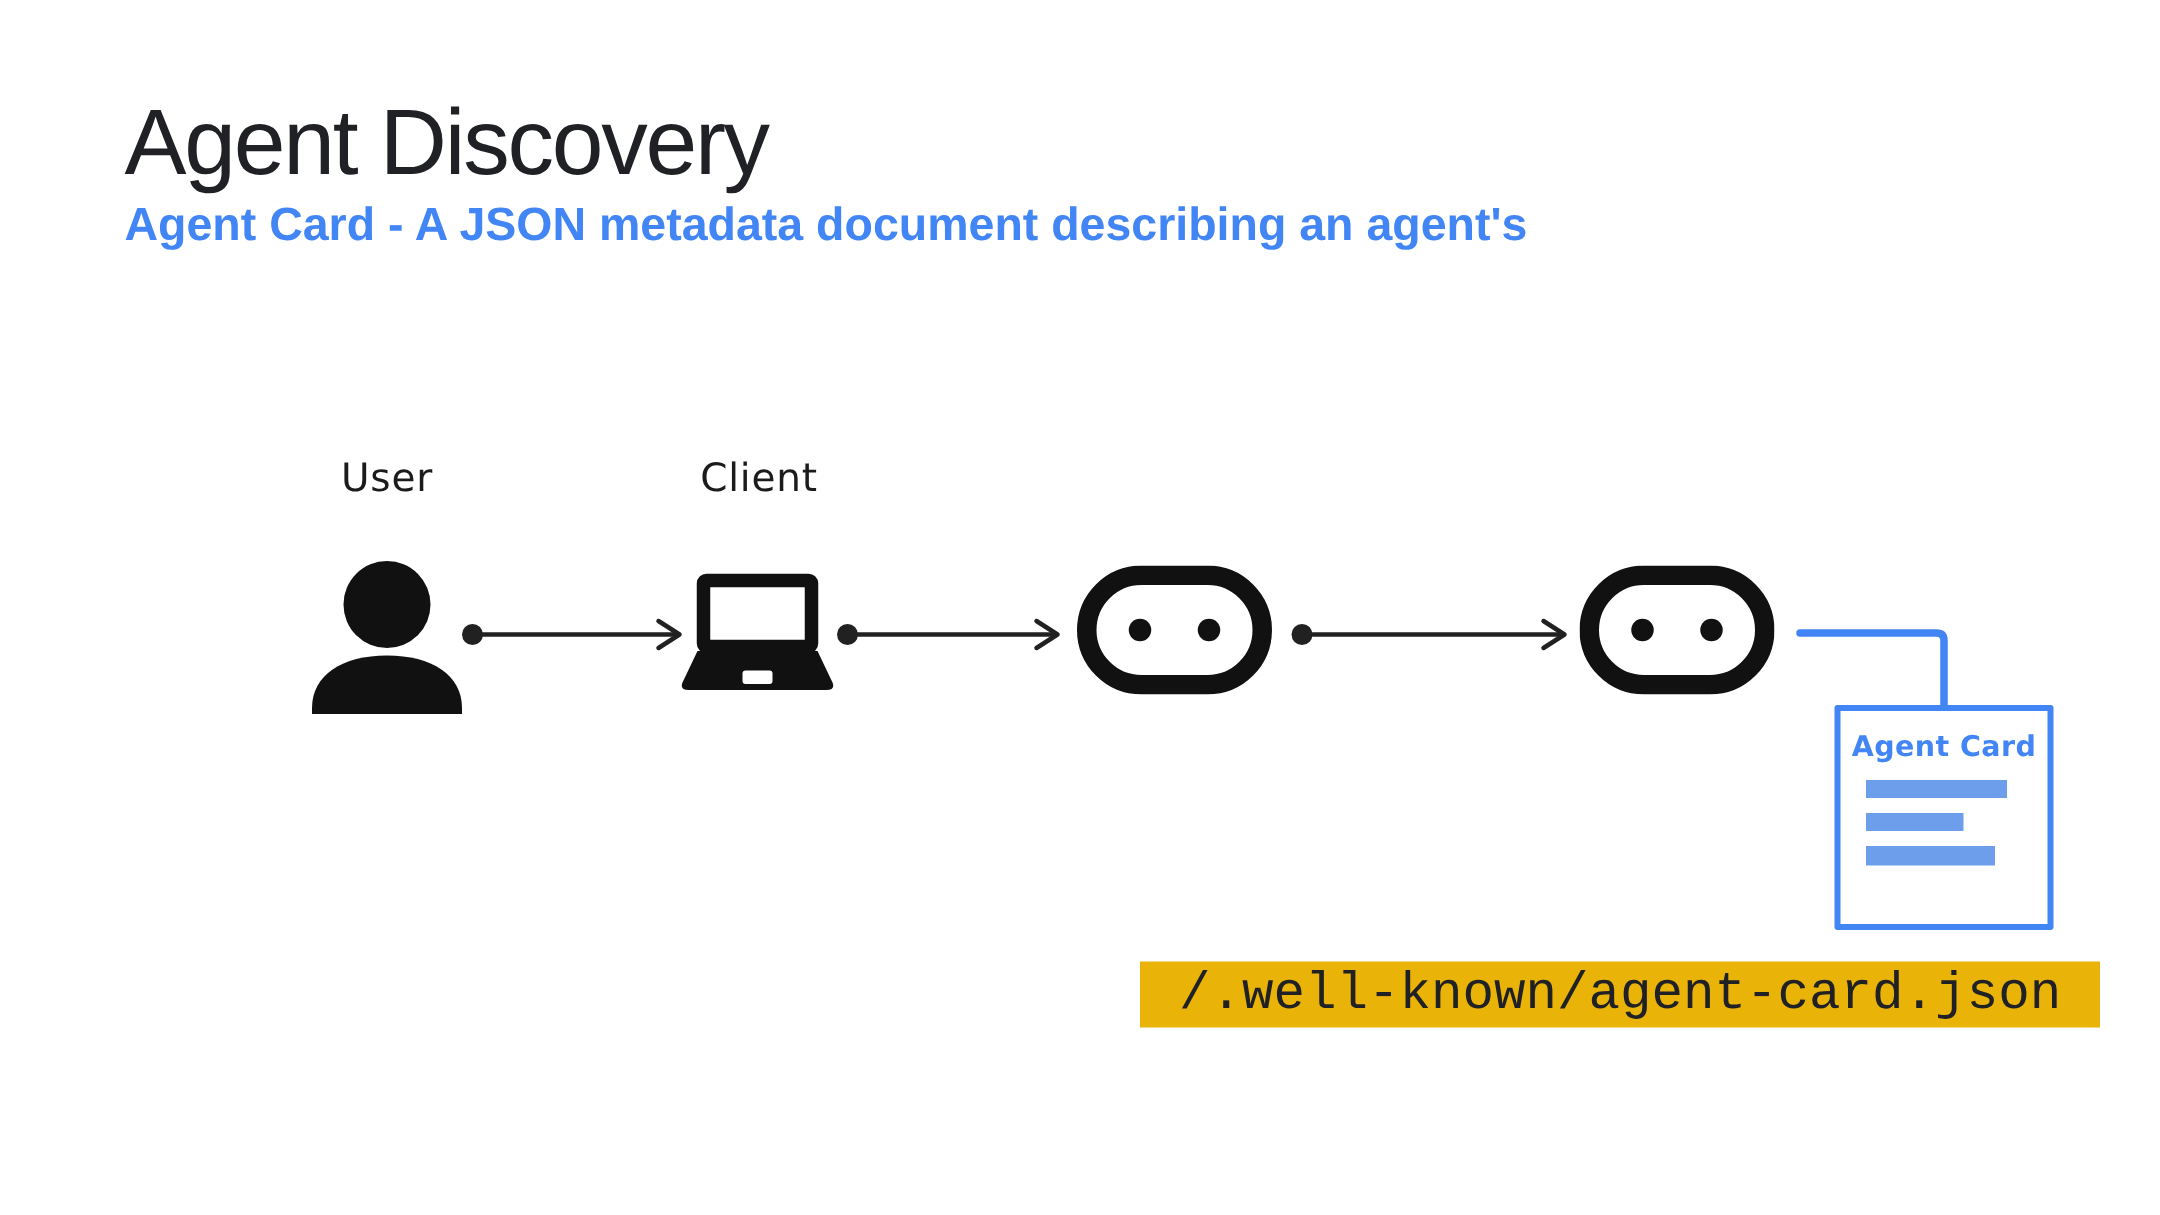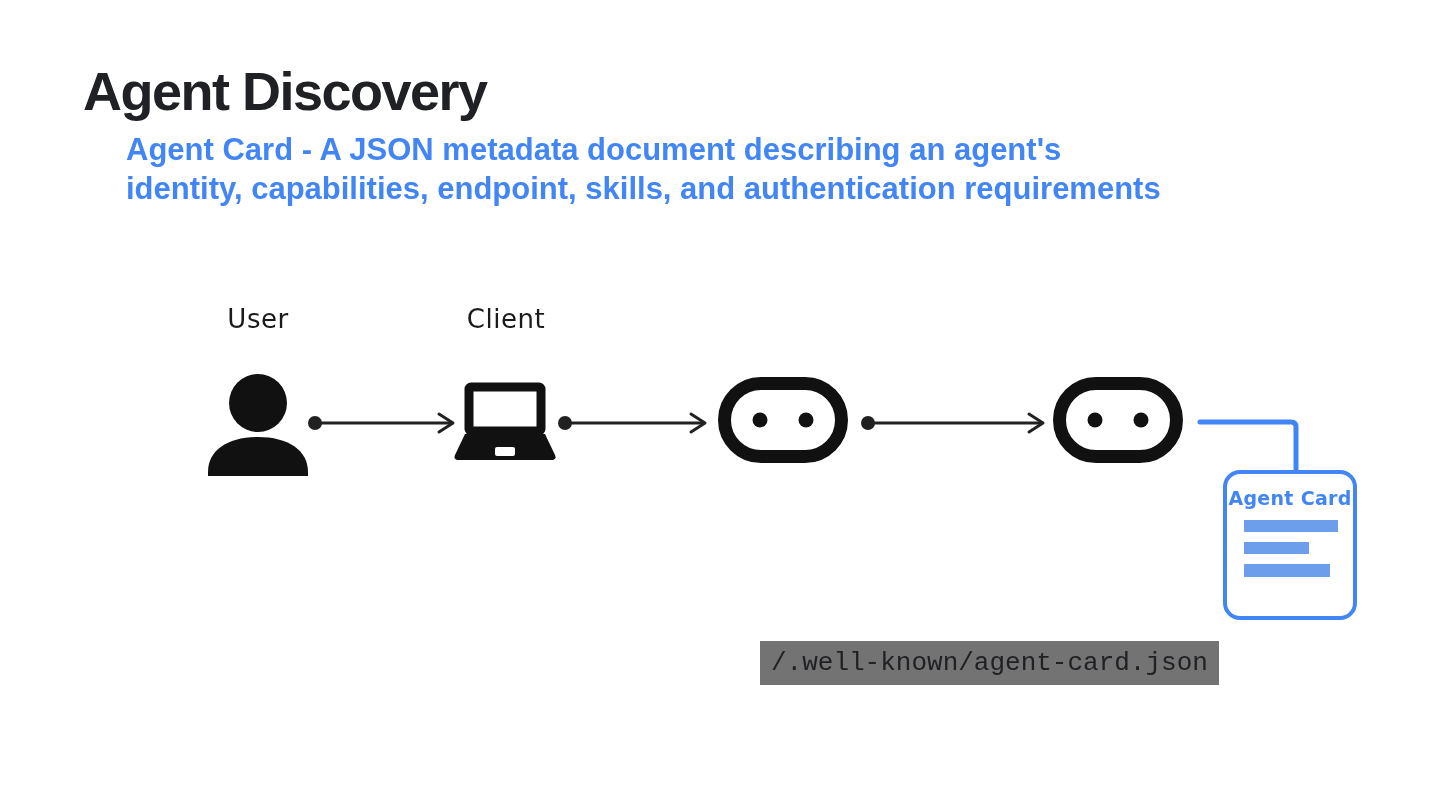--- a/index.html
+++ b/index.html
@@ -9,37 +9,36 @@
     height: 810px;
     background: #ffffff;
     overflow: hidden;
     font-family: "Liberation Sans", sans-serif;
   }
   .title {
     position: absolute;
     left: 83px;
     top: 60px;
     margin: 0;
-    font-size: 54px;
-    font-weight: 700;
+    font-size: 62px;
+    font-weight: 400;
     letter-spacing: -1.5px;
     color: #202124;
     white-space: nowrap;
     text-align: right;
   }
   .subtitle {
     position: absolute;
     left: 83px;
     top: 130px;
     font-size: 31px;
     font-weight: 700;
     line-height: 39px;
     color: #4285F4;
     white-space: nowrap;
-    margin-left: 43px;
   }
   
   .node-label {
     position: absolute;
     top: 287px;
     width: 240px;
     height: 64px;
     display: flex;
     flex-direction: column;
     justify-content: center;
@@ -66,26 +65,26 @@
   .arrow-1 { left: 305px; }
   .arrow-2 { left: 555px; }
   .arrow-3 { left: 858px; }
 
   .connector { position: absolute; left: 1190px; top: 408px; }
 
   .agent-card {
     position: absolute;
     left: 1223px;
     top: 470px;
-    width: 134px;
+    width: 146px;
     height: 150px;
     box-sizing: border-box;
     background: #ffffff;
     border: 4px solid #4285F4;
-    border-radius: 17px;
+    border-radius: 2px;
   }
   .agent-card-title {
     margin-top: 13px;
     text-align: center;
     font-family: "DejaVu Sans", sans-serif;
     font-size: 19px;
     font-weight: 700;
     color: #4285F4;
     letter-spacing: 0.3px;
   }
@@ -97,39 +96,38 @@
   }
   .bar-1 { width: 94px; }
   .bar-2 { width: 65px; }
   .bar-3 { width: 86px; height: 13px; }
 
   .code-chip {
     position: absolute;
     left: 760px;
     top: 641px;
     height: 44px;
-    padding: 0 11px;
-    background: #737373;
+    padding: 0 26px;
+    background: #eab308;
     font-family: "Liberation Mono", monospace;
-    font-size: 26px;
+    font-size: 35px;
     line-height: 44px;
     color: #202124;
     white-space: nowrap;
   }
 </style>
 </head>
 <body>
 
 <div class="slide">
 
   <h1 class="title">Agent Discovery</h1>
 
   <div class="subtitle">
     <div>Agent Card - A JSON metadata document describing an agent's</div>
-    <div>identity, capabilities, endpoint, skills, and authentication requirements</div>
   </div>
 
   <div class="node-label label-client">
     <div>Client</div>
     <div></div>
   </div>
   <div class="node-label label-user">
     <div>User</div>
     <div></div>
   </div>

